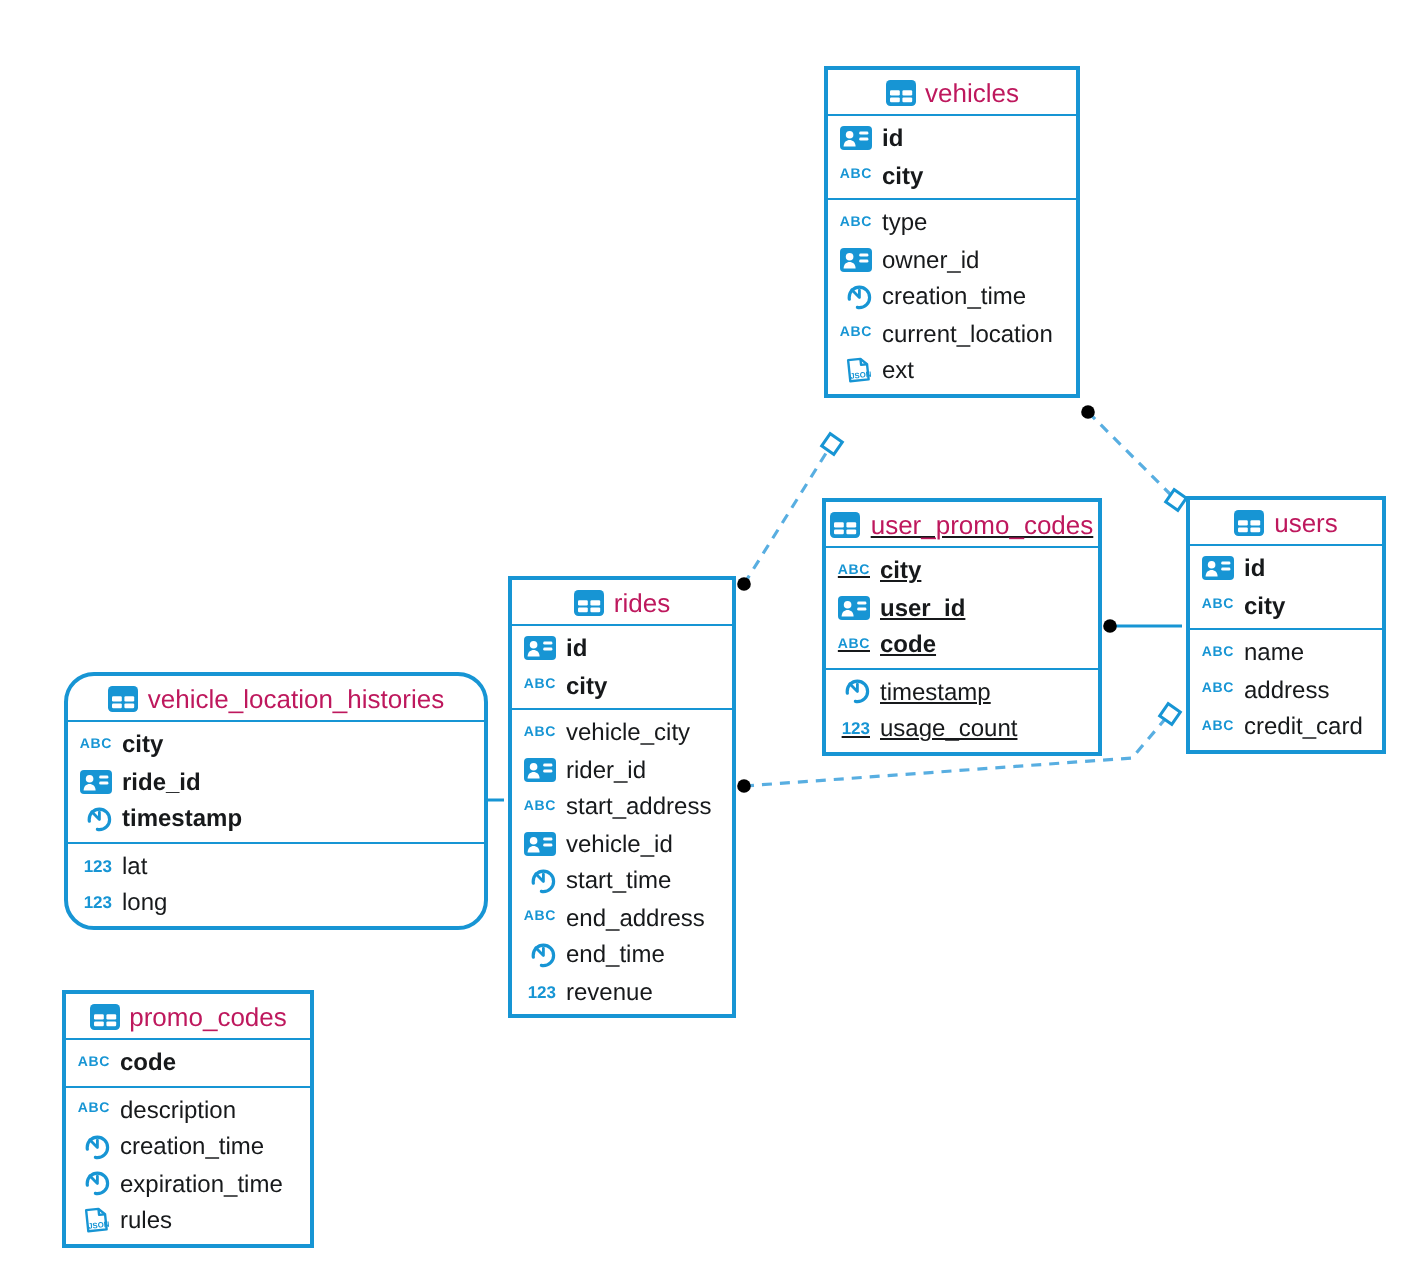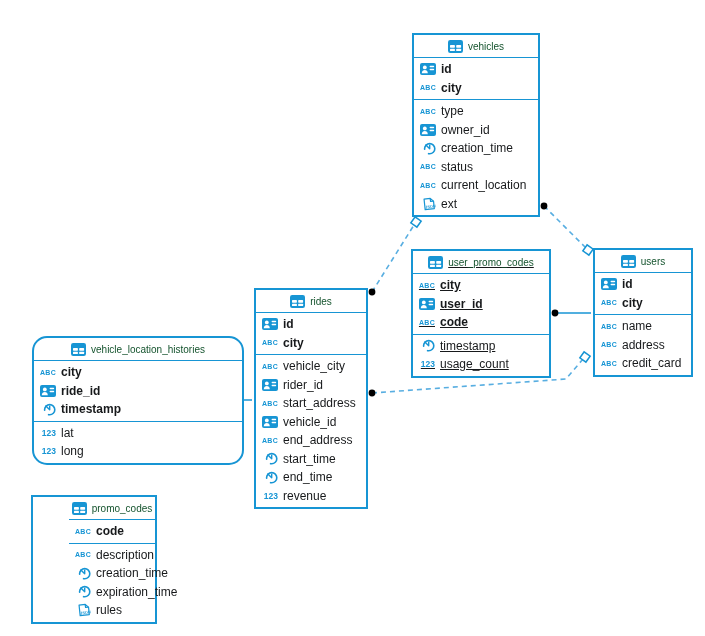--- a/index.html
+++ b/index.html
@@ -14,21 +14,21 @@
   .conn.solid{stroke:#1795d4;}
   .conn.dashed{stroke:#58aee1;stroke-dasharray:5 4;}
   .entity{
     position:absolute;background:#ffffff;border:2px solid #1795d4;
     z-index:2;box-sizing:border-box;font-size:12px;color:#17191b;
   }
   .thead{
     display:flex;align-items:center;justify-content:center;gap:5px;
     height:22px;border-bottom:1.5px solid #1795d4;white-space:nowrap;
   }
-  .tname{font-size:10px;color:#14532d;}
+  .tname{font-size:13px;color:#be185d;}
   .section{padding:2px 0;}
   .section.fields{border-top:1.5px solid #1795d4;}
   .frow{display:flex;align-items:center;gap:5px;height:18.5px;padding:0 4px;white-space:nowrap;}
   .frow .flabel{font-size:12px;color:#17191b;}
   .frow.pk .flabel{font-weight:bold;}
   .ficon{flex:0 0 18px;width:18px;display:flex;align-items:center;justify-content:flex-end;}
   .abc{color:#1795d4;font-weight:bold;font-size:7px;letter-spacing:.3px;line-height:1;}
   .num{color:#1795d4;font-weight:bold;font-size:8.5px;line-height:1;}
 </style>
 </head>
@@ -106,26 +106,20 @@
               <circle cx="6.7" cy="6.7" r="5.1" fill="none" stroke="#1795d4" stroke-width="1.6" stroke-dasharray="26 6" stroke-dashoffset="-15" stroke-linecap="round"></circle>
               <path d="M6.7 6.7 L2.9 2.9 M6.7 6.7 L6.7 3.1" stroke="#1795d4" stroke-width="1.4" stroke-linecap="round"></path>
             </svg>
           </span>
           <span class="flabel">creation_time</span>
         </div>
         <div class="frow">
           <span class="ficon">
             <span class="abc">ABC</span>
           </span>
-          <span class="flabel">status</span>
-        </div>
-        <div class="frow">
-          <span class="ficon">
-            <span class="abc">ABC</span>
-          </span>
           <span class="flabel">current_location</span>
         </div>
         <div class="frow">
           <span class="ficon">
             <svg width="14" height="14" viewBox="0 0 14 14">
               <g transform="rotate(-6 7 7)">
                 <path d="M2.6 1.6 h6.2 l3 3 v7.6 h-9.2 z" fill="#fff" stroke="#1795d4" stroke-width="1.2" stroke-linejoin="round"></path>
                 <path d="M8.8 1.6 v3 h3" fill="none" stroke="#1795d4" stroke-width="1.2" stroke-linejoin="round"></path>
                 <text x="2.8" y="11" font-size="3.9" font-weight="bold" fill="#1795d4" font-family="Liberation Sans,sans-serif">JSON</text>
               </g>
@@ -305,40 +299,40 @@
               <circle cx="4.8" cy="4.4" r="1.9" fill="#fff"></circle>
               <path d="M1.8 10.2c0-2.1 1.5-3.2 3-3.2s3 1.1 3 3.2z" fill="#fff"></path>
               <rect x="9.6" y="2.8" width="4.6" height="1.5" rx=".7" fill="#fff"></rect>
               <rect x="9.6" y="5.8" width="4.6" height="1.5" rx=".7" fill="#fff"></rect>
             </svg>
           </span>
           <span class="flabel">vehicle_id</span>
         </div>
         <div class="frow">
           <span class="ficon">
+            <svg width="13" height="13" viewBox="0 0 13 13">
+              <circle cx="6.7" cy="6.7" r="5.1" fill="none" stroke="#1795d4" stroke-width="1.6" stroke-dasharray="26 6" stroke-dashoffset="-15" stroke-linecap="round"></circle>
+              <path d="M6.7 6.7 L2.9 2.9 M6.7 6.7 L6.7 3.1" stroke="#1795d4" stroke-width="1.4" stroke-linecap="round"></path>
+            </svg>
+          </span>
+          <span class="flabel">start_time</span>
+        </div>
+        <div class="frow">
+          <span class="ficon">
             <span class="abc">ABC</span>
           </span>
           <span class="flabel">end_address</span>
         </div>
         <div class="frow">
           <span class="ficon">
             <svg width="13" height="13" viewBox="0 0 13 13">
               <circle cx="6.7" cy="6.7" r="5.1" fill="none" stroke="#1795d4" stroke-width="1.6" stroke-dasharray="26 6" stroke-dashoffset="-15" stroke-linecap="round"></circle>
               <path d="M6.7 6.7 L2.9 2.9 M6.7 6.7 L6.7 3.1" stroke="#1795d4" stroke-width="1.4" stroke-linecap="round"></path>
             </svg>
           </span>
-          <span class="flabel">start_time</span>
-        </div>
-        <div class="frow">
-          <span class="ficon">
-            <svg width="13" height="13" viewBox="0 0 13 13">
-              <circle cx="6.7" cy="6.7" r="5.1" fill="none" stroke="#1795d4" stroke-width="1.6" stroke-dasharray="26 6" stroke-dashoffset="-15" stroke-linecap="round"></circle>
-              <path d="M6.7 6.7 L2.9 2.9 M6.7 6.7 L6.7 3.1" stroke="#1795d4" stroke-width="1.4" stroke-linecap="round"></path>
-            </svg>
-          </span>
           <span class="flabel">end_time</span>
         </div>
         <div class="frow">
           <span class="ficon">
             <span class="num">123</span>
           </span>
           <span class="flabel">revenue</span>
         </div>
       </div>
     </div>
@@ -390,21 +384,21 @@
           <span class="flabel">lat</span>
         </div>
         <div class="frow">
           <span class="ficon">
             <span class="num">123</span>
           </span>
           <span class="flabel">long</span>
         </div>
       </div>
     </div>
-    <div class="entity" style="left: 31px; top: 495px; width: 126px; padding-left: 36px;">
+    <div class="entity" style="left: 31px; top: 495px; width: 126px;">
       <div class="thead">
         <svg width="15" height="13" viewBox="0 0 15 13">
           <rect width="15" height="13" rx="2.2" fill="#1795d4"></rect>
           <rect x="2" y="5.1" width="4.9" height="2.6" rx=".6" fill="#fff"></rect>
           <rect x="8.2" y="5.1" width="4.9" height="2.6" rx=".6" fill="#fff"></rect>
           <rect x="2" y="8.7" width="4.9" height="2.4" rx=".6" fill="#fff"></rect>
           <rect x="8.2" y="8.7" width="4.9" height="2.4" rx=".6" fill="#fff"></rect>
         </svg>
         <span class="tname">promo_codes</span>
       </div>

